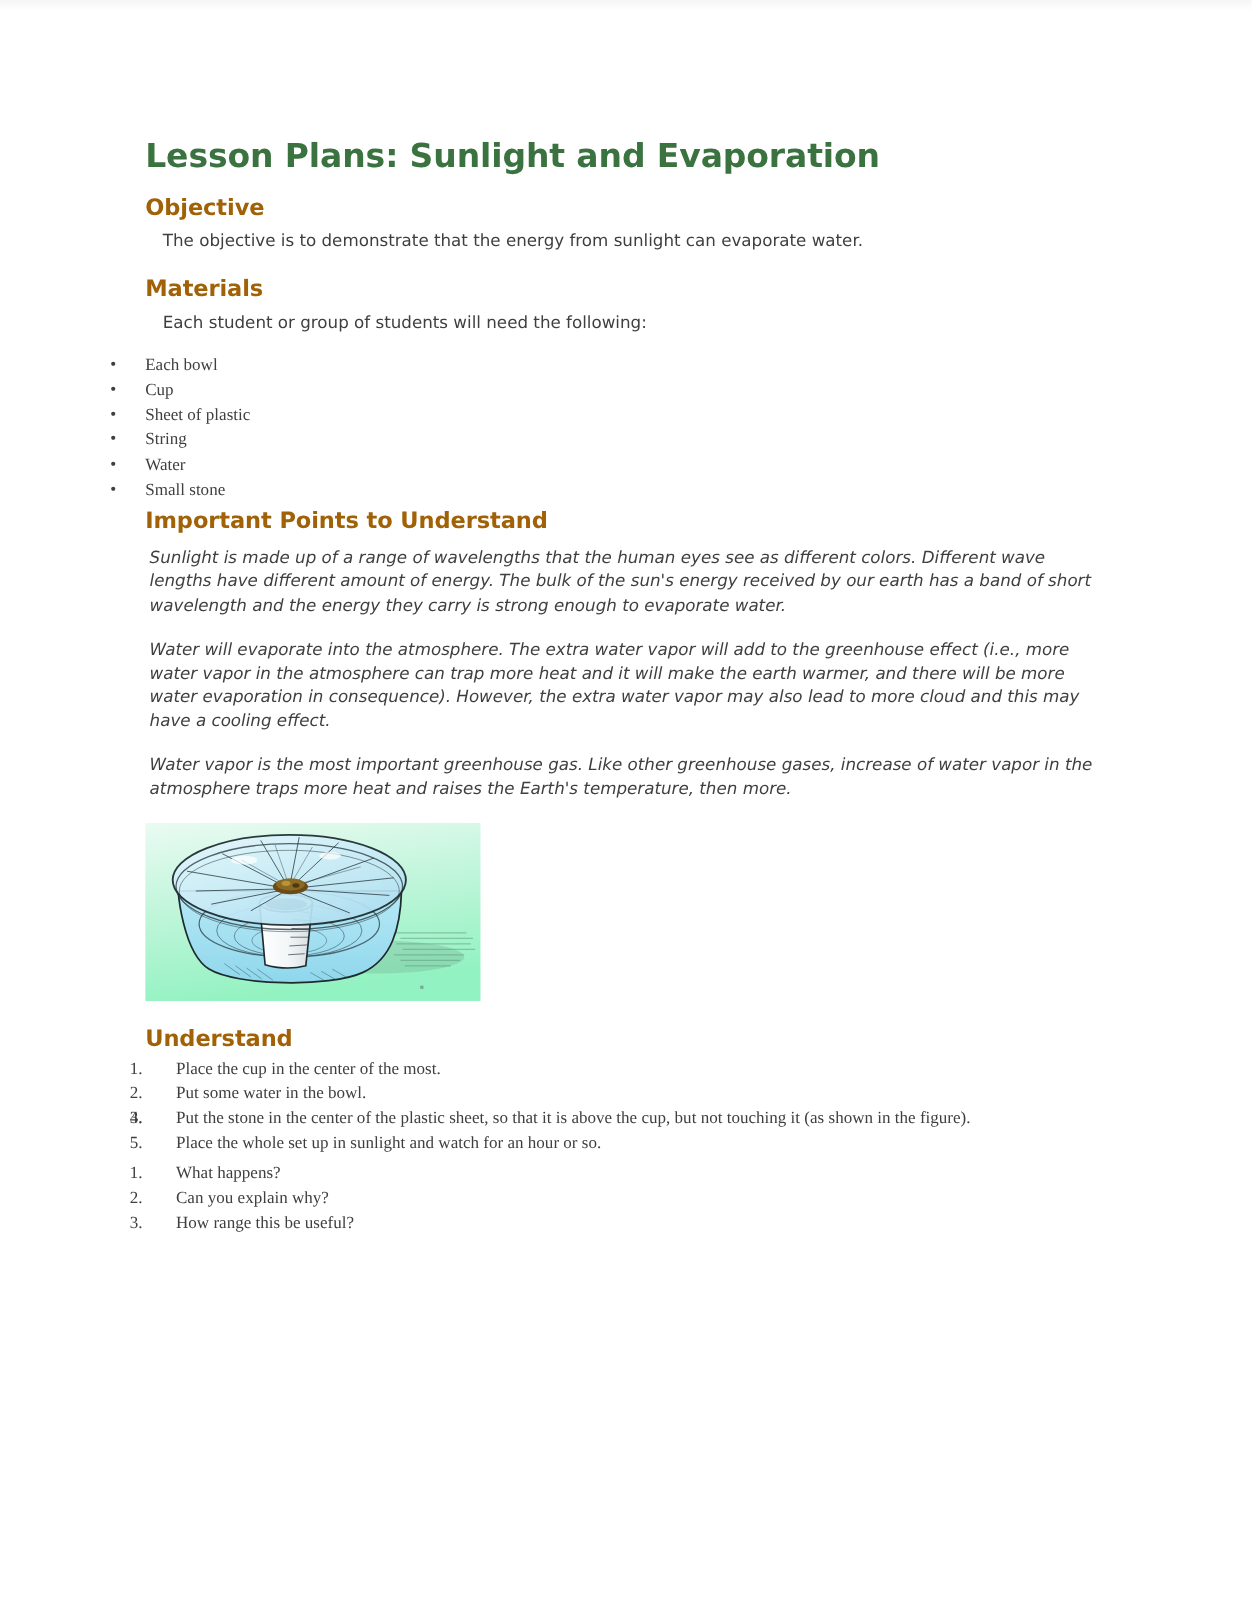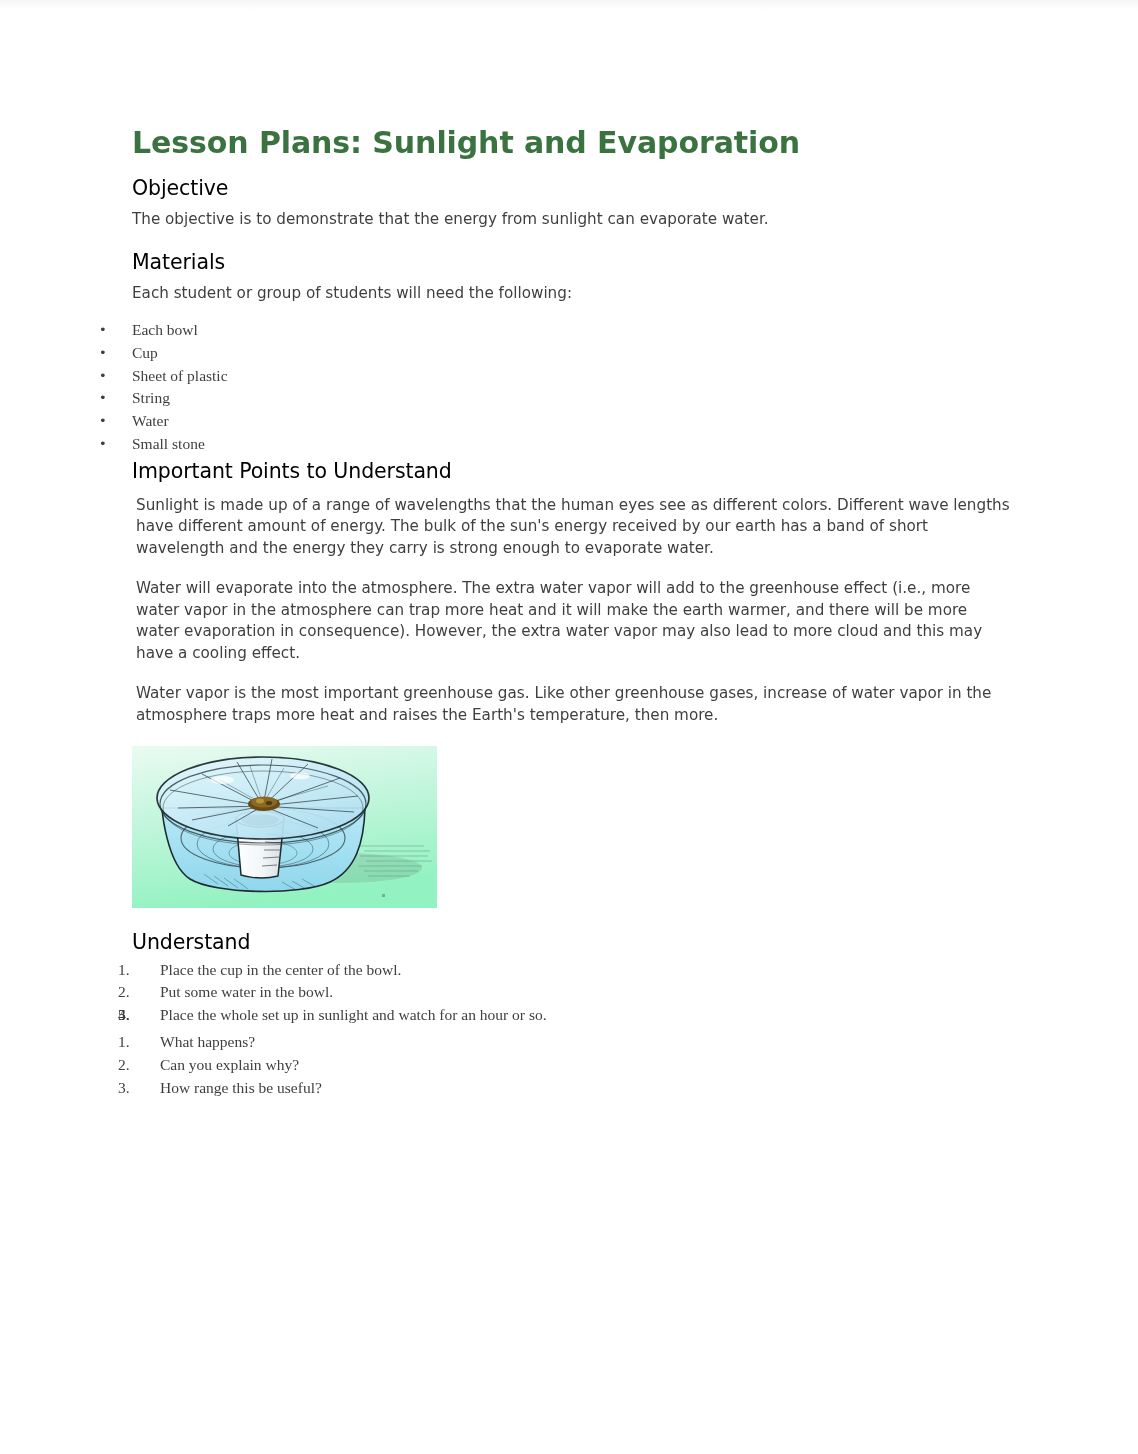--- a/index.html
+++ b/index.html
@@ -41,44 +41,44 @@
   .doc-title {
     color: #3a7340;
     font-family: "DejaVu Sans", sans-serif;
     font-size: 30px;
     font-weight: bold;
     line-height: 1.12;
     letter-spacing: -0.1px;
     margin: 0 0 16px 0;
   }
   .section-heading {
-    color: #000000;
+    color: #a16207;
     font-family: "DejaVu Sans", sans-serif;
     font-size: 20.5px;
-    font-weight: normal;
+    font-weight: bold;
     line-height: 1.18;
     letter-spacing: -0.1px;
     margin: 0;
   }
   .h-objective  { margin-top: 6px; }
   .h-materials  { margin-top: 20px; }
   .h-important  { margin-top: 3px; }
   .h-procedure  { margin-top: 22px; }
   .h-questions  { margin-top: 16px; }
 
   
   .body-text {
     color: #3f3f3f;
     font-family: "DejaVu Sans", sans-serif;
     font-size: 15.2px;
     line-height: 21.5px;
-    margin: 0;
+    margin: 16px;
   }
   .lead-para { margin-top: 9px; }
-  .para-block { margin-top: 12px; }
+  .para-block { margin-top: 12px; font-style: italic; }
   .para-block + .para-block { margin-top: 19px; }
   .indented { margin-left: 4px; }
 
   
   .serif-list {
     font-family: "Liberation Serif", "DejaVu Serif", serif;
     color: #3f3f3f;
     font-size: 15.5px;
     line-height: 22.8px;
     margin: 0;
@@ -292,31 +292,32 @@
         </g>
 
         <rect x="250" y="148" width="3" height="3" fill="#6f8d80" opacity="0.7"></rect>
       </svg>
     </div>
 
     <h2 class="section-heading h-procedure">Understand</h2>
     <ol class="serif-list ordered-list">
       <li>
         <span class="num-marker">1.</span>
-        <span class="li-text">Place the cup in the center of the bowl.</span>
+        <span class="li-text">Place the cup in the center of the most.</span>
       </li>
       <li>
         <span class="num-marker">2.</span>
         <span class="li-text">Put some water in the bowl.</span>
       </li>
       <li>
         <span class="num-marker">3.</span>
       </li>
       <li>
         <span class="num-marker">4.</span>
+        <span class="li-text">Put the stone in the center of the plastic sheet, so that it is above the cup, but not touching it (as shown in the figure).</span>
       </li>
       <li>
         <span class="num-marker">5.</span>
         <span class="li-text">Place the whole set up in sunlight and watch for an hour or so.</span>
       </li>
     </ol>
 
     <ol class="serif-list ordered-list questions-list">
       <li>
         <span class="num-marker">1.</span>

